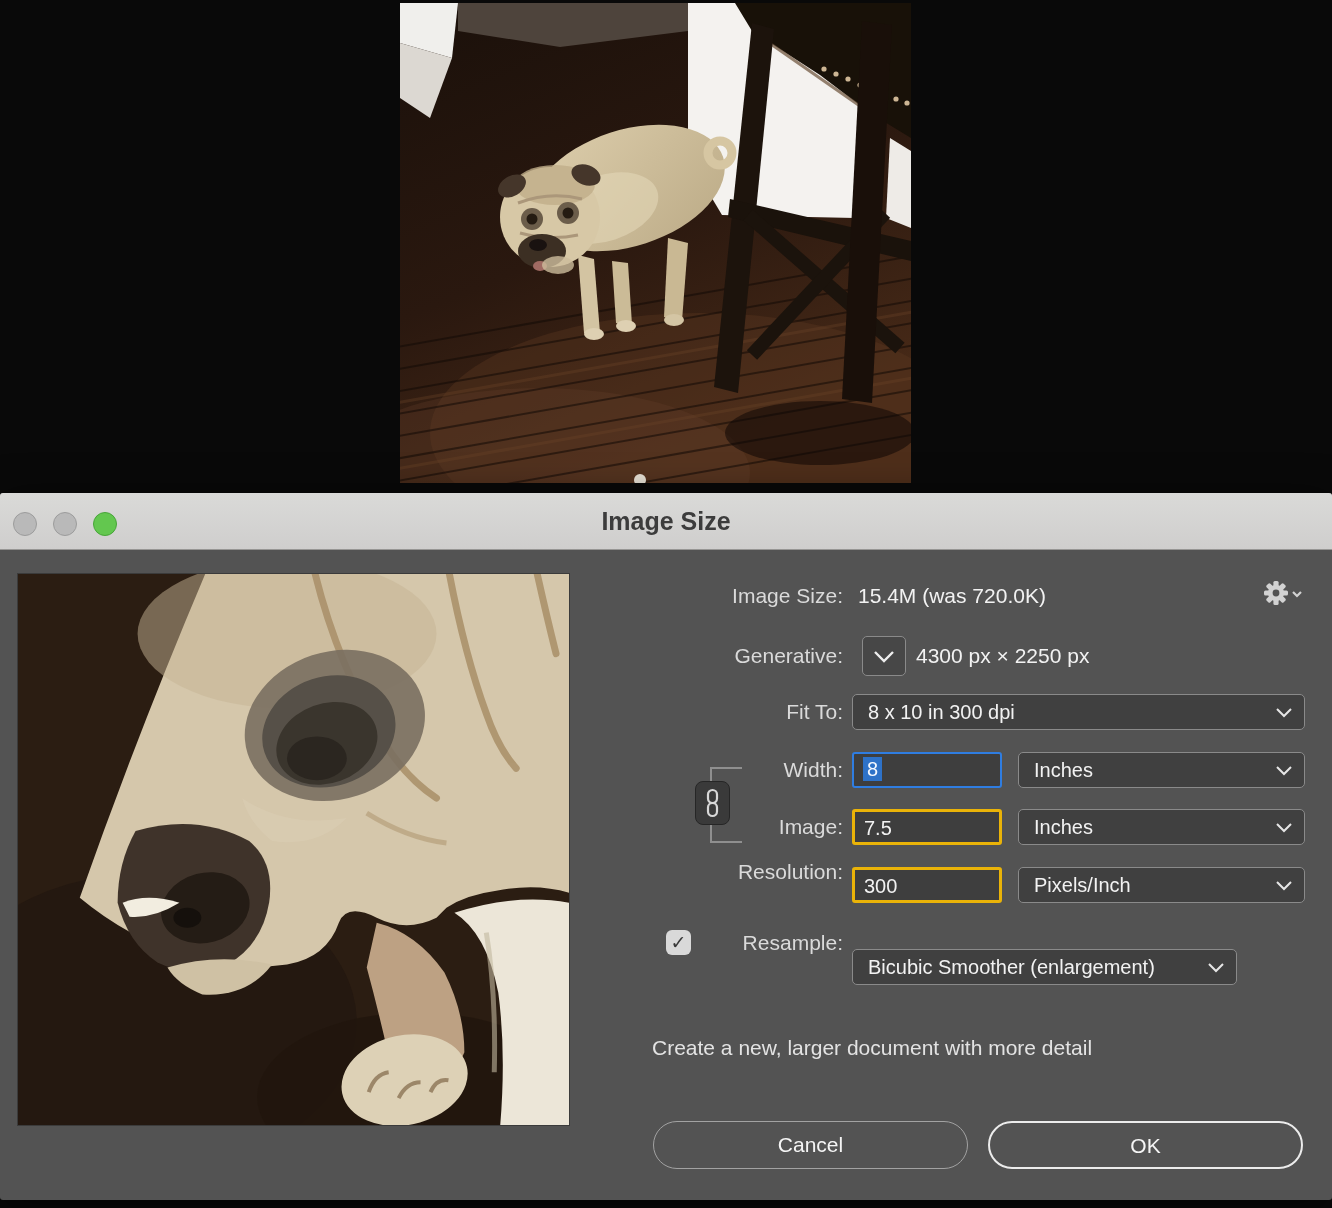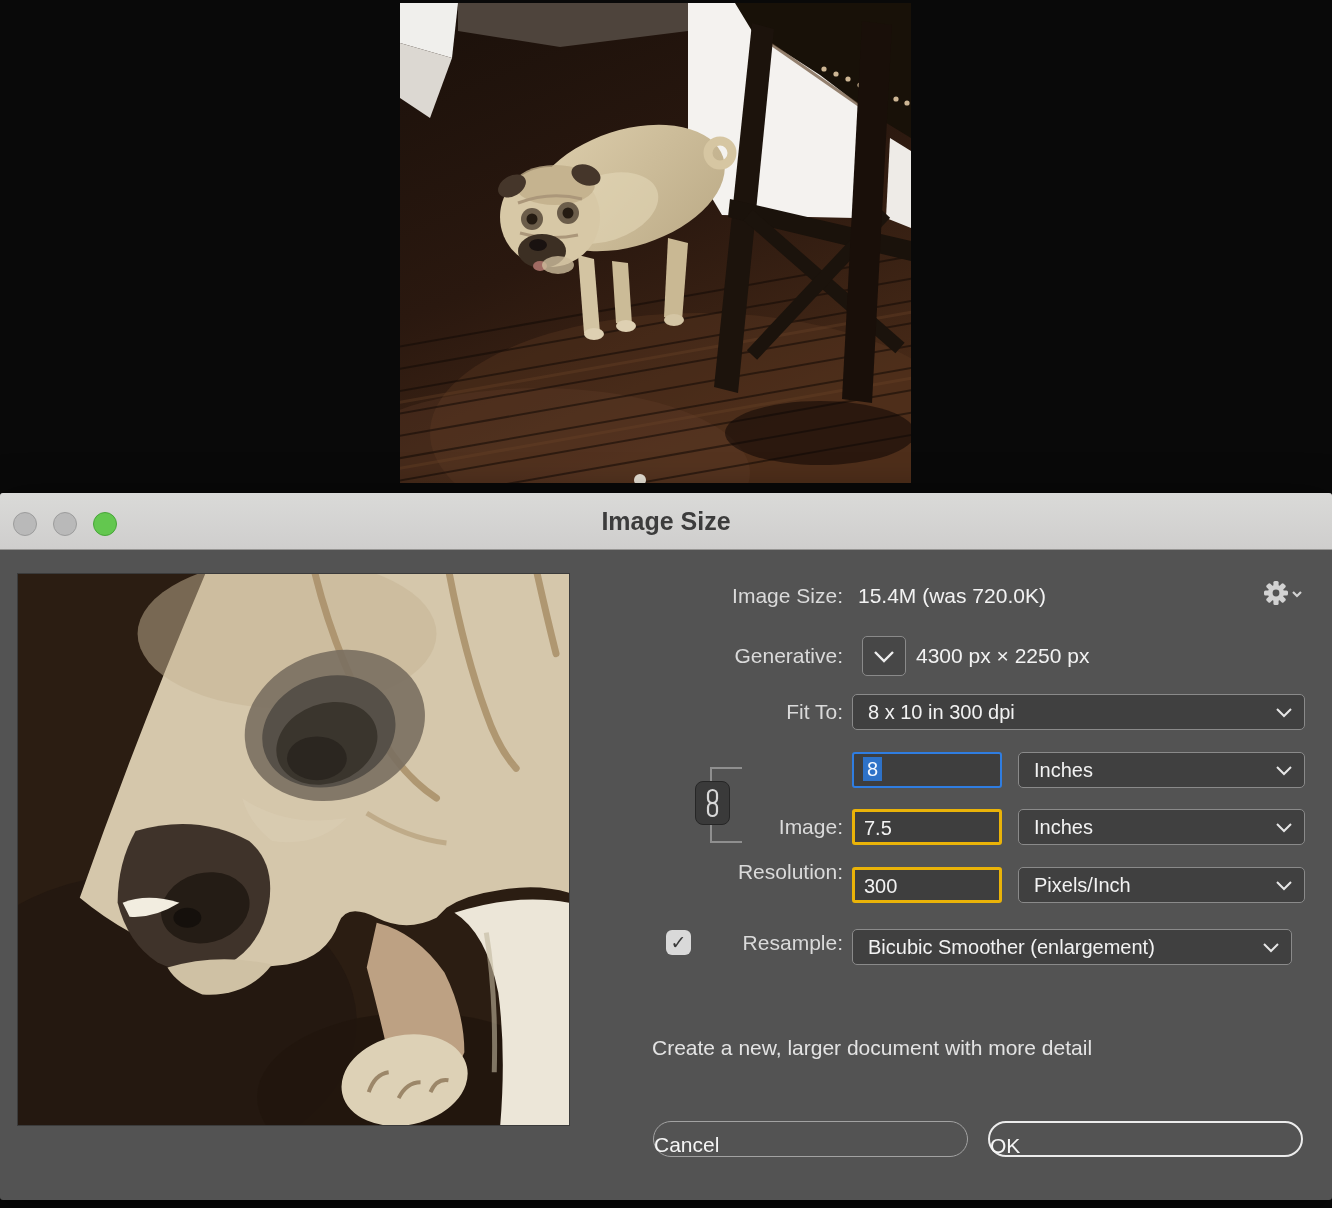--- a/index.html
+++ b/index.html
@@ -40,22 +40,22 @@
             border-radius:6px;text-align:center;line-height:25px;font-size:19px;font-weight:bold;
             color:#383838;}
   .bracket{position:absolute;left:710px;top:274px;width:30px;height:72px;
            border-left:2px solid #8f8f8f;border-top:2px solid #8f8f8f;border-bottom:2px solid #8f8f8f;}
   .chainbtn{position:absolute;left:695px;top:288px;width:33px;height:42px;background:#3a3a3a;
             border:1px solid #262626;border-radius:8px;display:flex;align-items:center;
             justify-content:center;}
   .hint{position:absolute;left:652px;top:543px;font-size:21px;color:#e3e3e3;}
   .link{position:absolute;left:652px;top:581px;font-size:21px;color:#5f9cf5;
         text-decoration:underline;cursor:pointer;}
-  .btn{position:absolute;top:628px;width:315px;height:36px;border-radius:24px;background:transparent;
-       color:#f5f5f5;font-size:21px;text-align:left;line-height:46px;box-sizing:border-box;cursor:pointer;}
+  .btn{position:absolute;top:628px;width:315px;height:48px;border-radius:24px;background:transparent;
+       color:#f5f5f5;font-size:21px;text-align:center;line-height:46px;box-sizing:border-box;cursor:pointer;}
   .btn.cancel{left:653px;border:1.5px solid #a2a2a2;}
   .btn.ok{left:988px;border:2px solid #ececec;}
   .gear{position:absolute;left:1263px;top:86px;width:40px;height:30px;cursor:pointer;}
 </style>
 </head>
 <body>
 
 <div class="stage">
 
   <div class="photo">
@@ -223,20 +223,21 @@
     </div>
 
     <div class="bracket"></div>
     <div class="chainbtn">
       <svg width="17" height="30" viewBox="0 0 17 30">
         <rect x="4" y="2" width="9" height="13" rx="4.5" stroke="#d8d8d8" stroke-width="2.2" fill="none"></rect>
         <rect x="4" y="15" width="9" height="13" rx="4.5" stroke="#d8d8d8" stroke-width="2.2" fill="none"></rect>
       </svg>
     </div>
 
+    <div class="lbl" style="top:264px">Width:</div>
     <div class="inp focus" style="left:852px;top:259px">
       <span class="sel">8</span>
     </div>
     <div class="dd" style="left:1018px;top:259px;width:287px">
       <span>Inches</span>
       <svg class="chev" width="16" height="10" viewBox="0 0 16 10">
         <polyline points="1,1 8,8 15,1" stroke="#e6e6e6" stroke-width="2" fill="none"></polyline>
       </svg>
     </div>
 
@@ -259,21 +260,21 @@
       <span>Pixels/Inch</span>
       <svg class="chev" width="16" height="10" viewBox="0 0 16 10">
         <polyline points="1,1 8,8 15,1" stroke="#e6e6e6" stroke-width="2" fill="none"></polyline>
       </svg>
     </div>
 
     <div class="checkbox">
       <span>✓</span>
     </div>
     <div class="lbl" style="top:437px">Resample:</div>
-    <div class="dd" style="left:852px;top:436px;width:440px">
+    <div class="dd" style="left:852px;top:456px;width:385px">
       <span>Bicubic Smoother (enlargement)</span>
       <svg class="chev" width="16" height="10" viewBox="0 0 16 10">
         <polyline points="1,1 8,8 15,1" stroke="#e6e6e6" stroke-width="2" fill="none"></polyline>
       </svg>
     </div>
 
     <div class="hint">Create a new, larger document with more detail</div>
     <div class="btn cancel">Cancel</div>
     <div class="btn ok">OK</div>
   </div>

